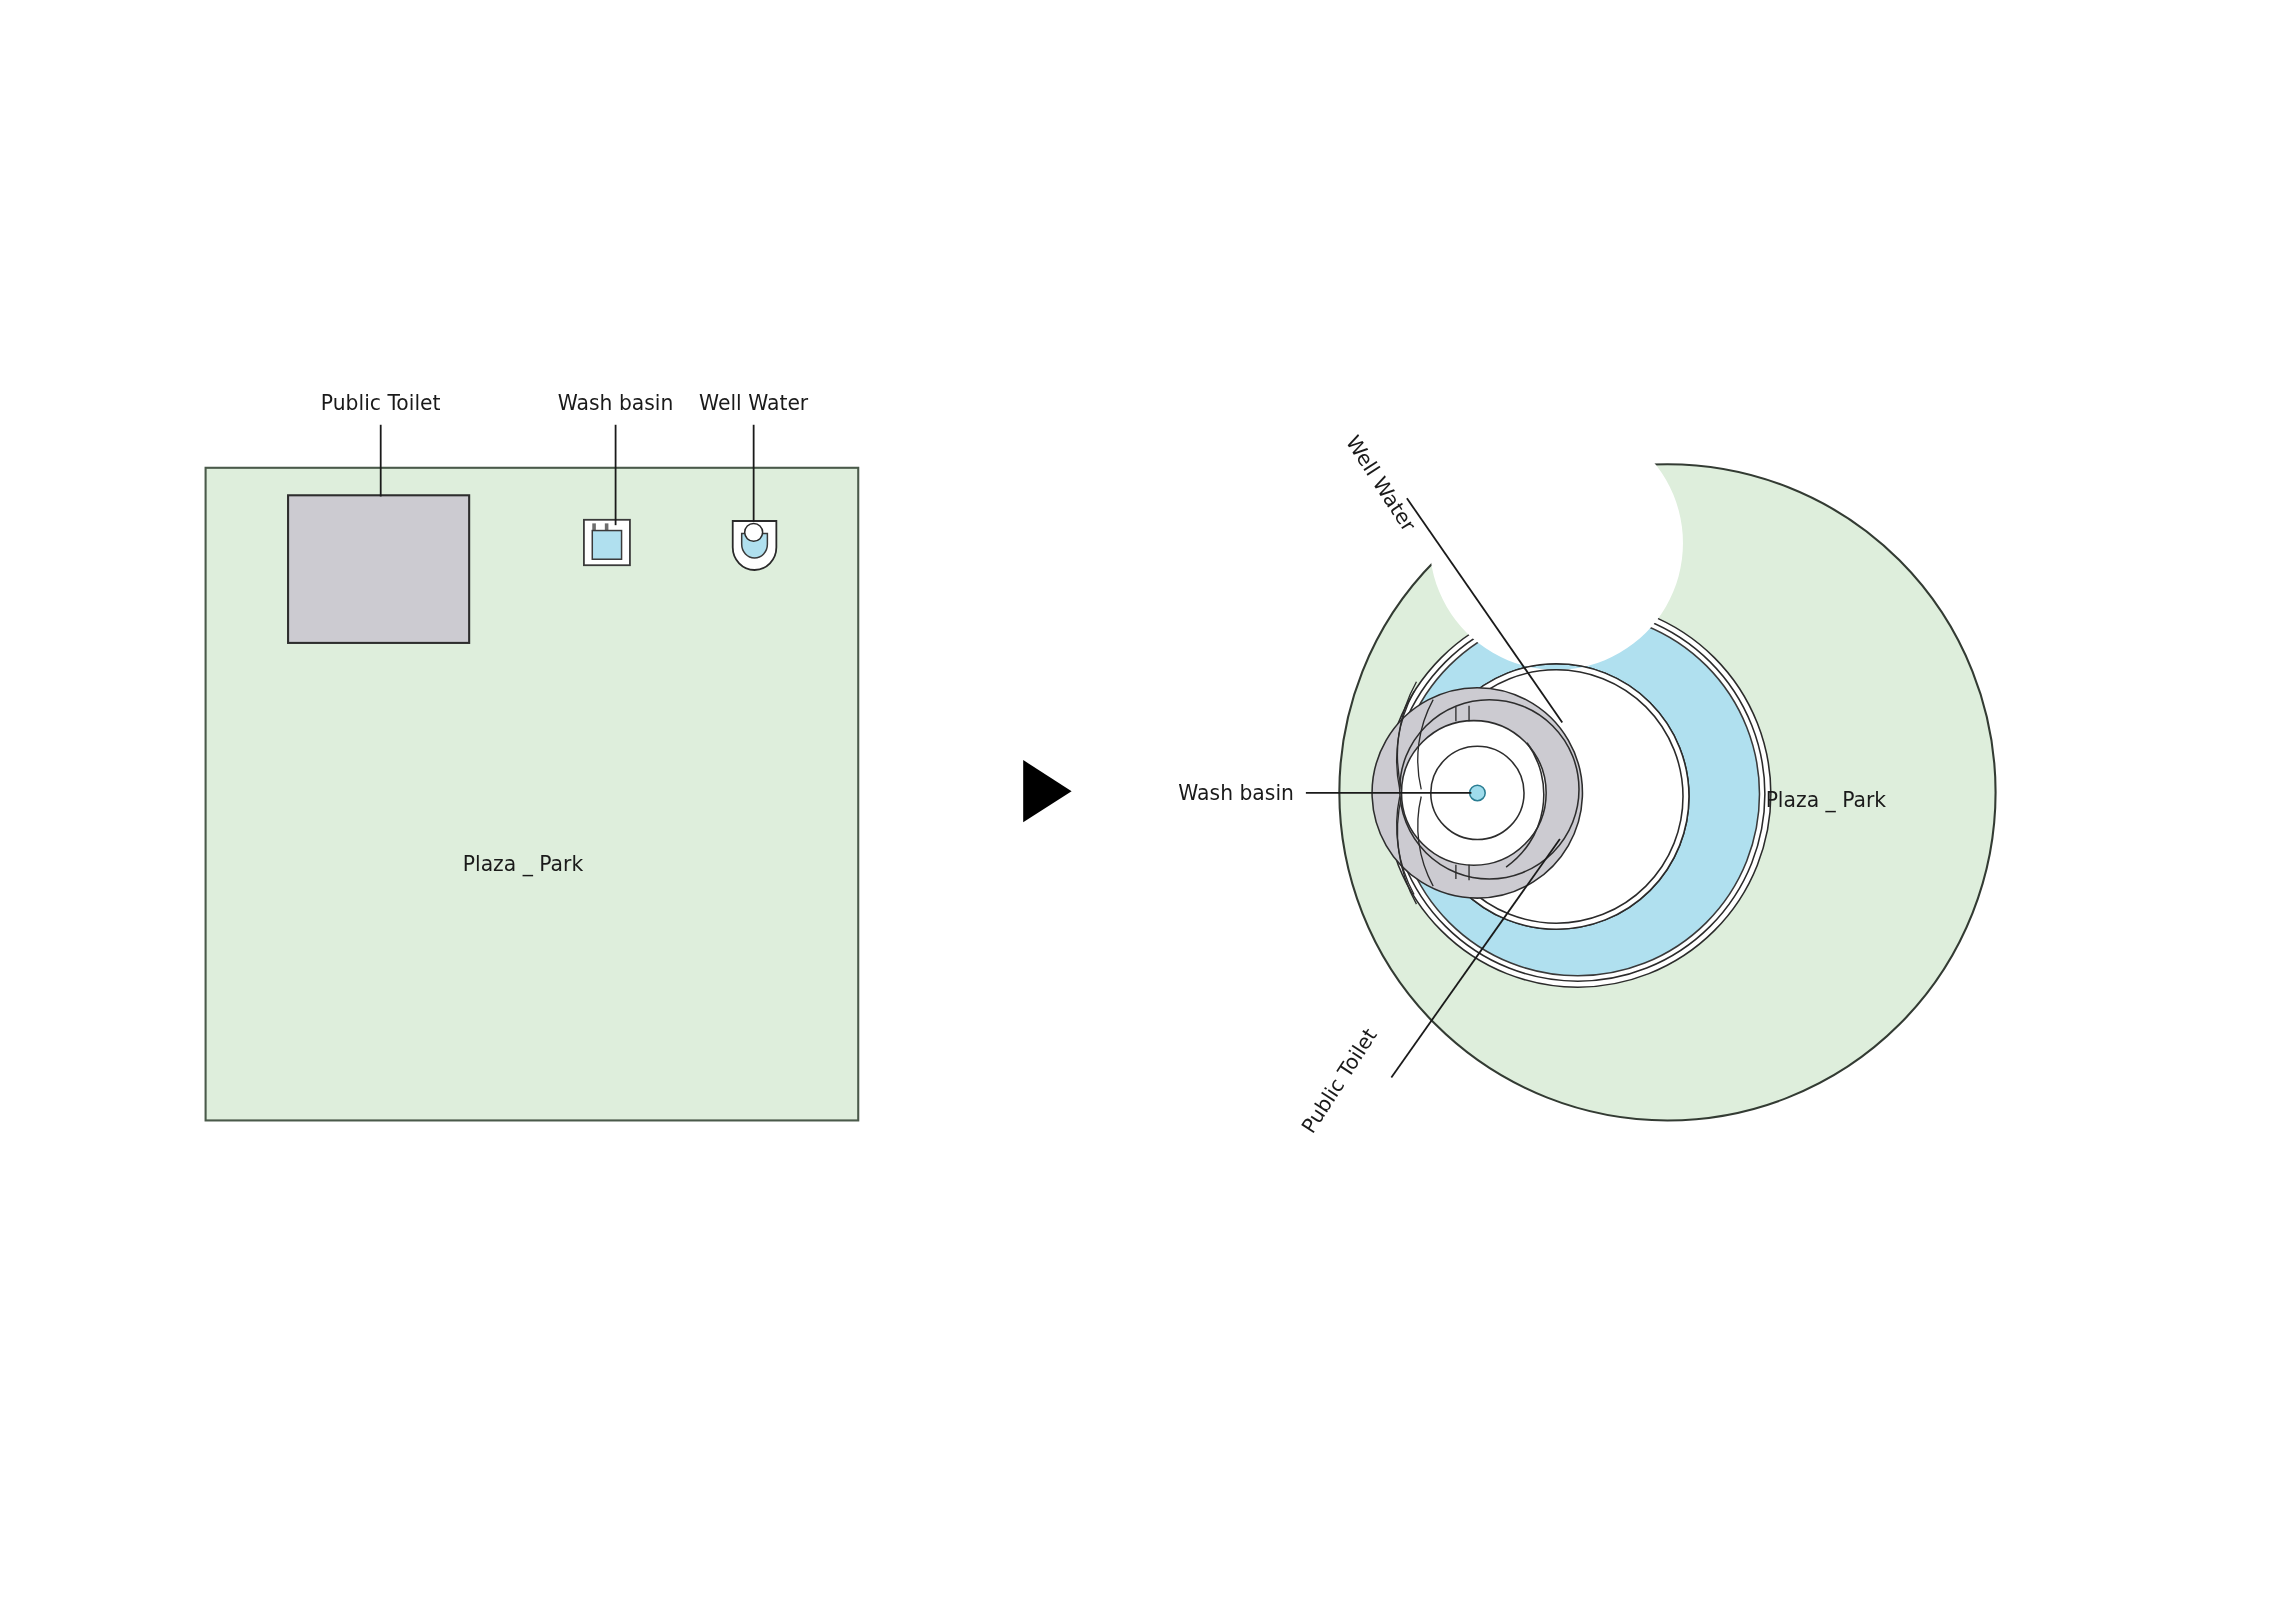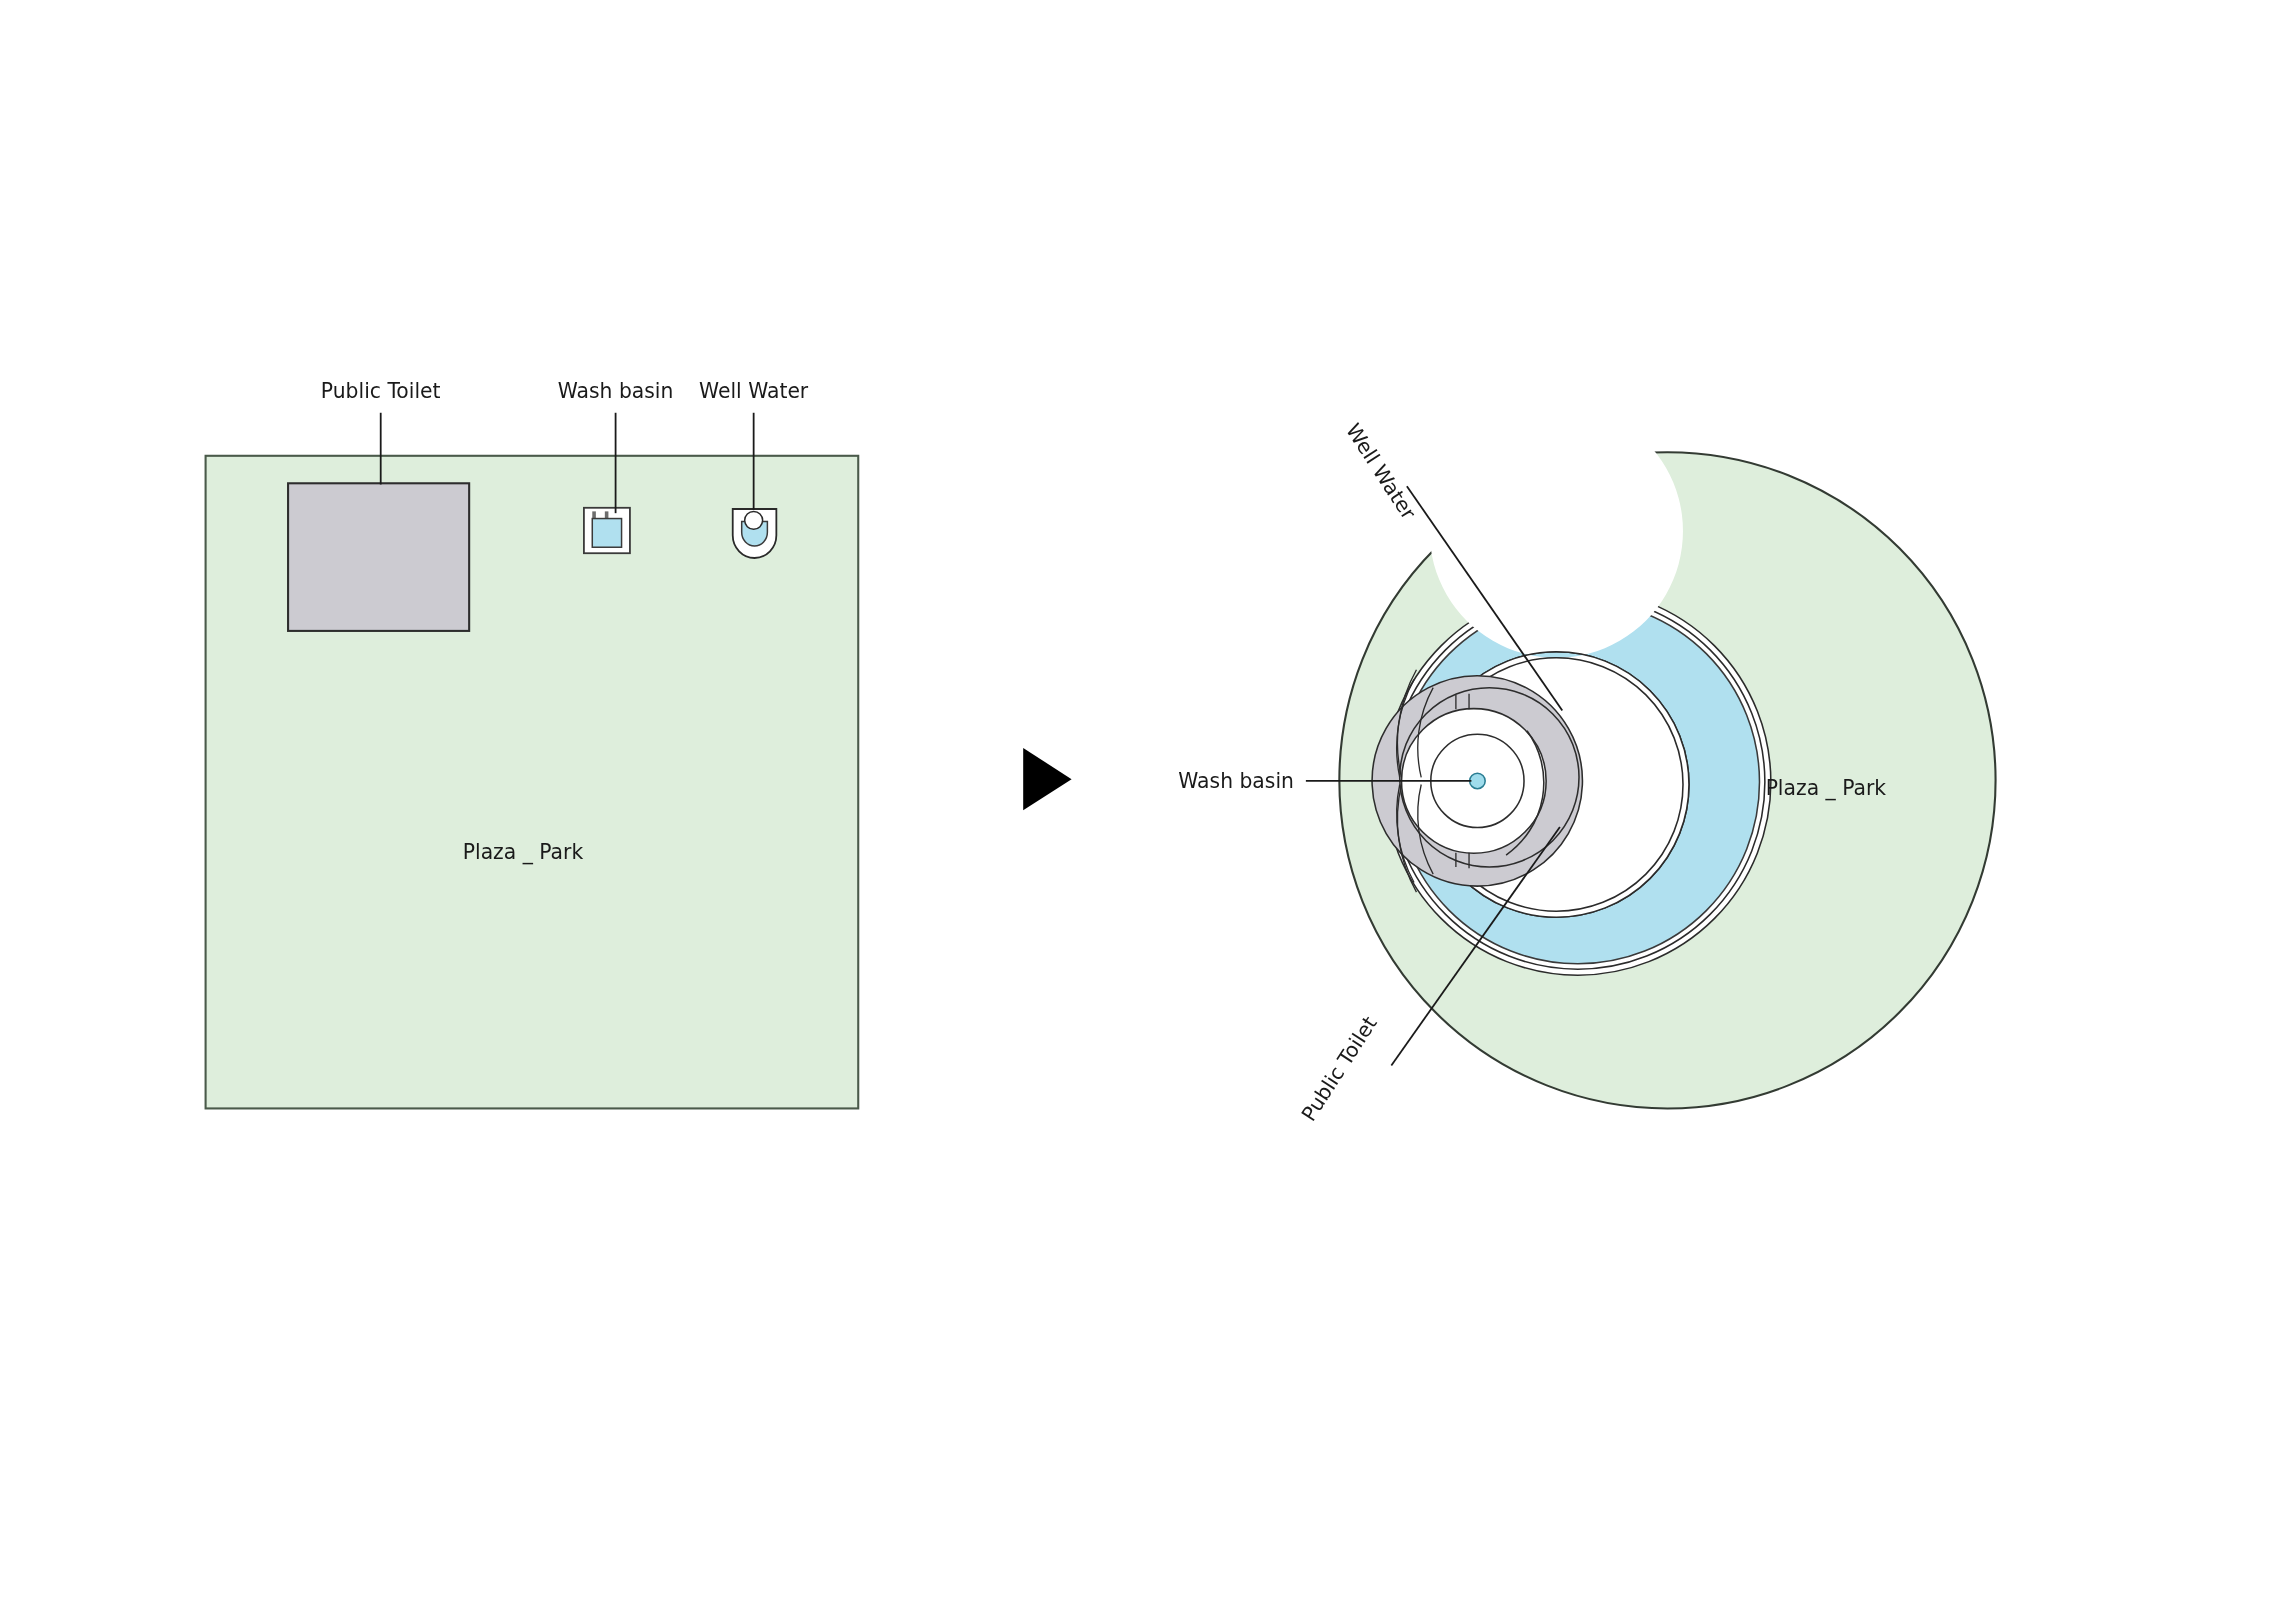--- a/index.html
+++ b/index.html
@@ -1,21 +1,21 @@
 <!DOCTYPE html>
 <html style="font-size:9.6px"><head>
 <meta charset="utf-8">
 <style>
   html,body{margin:0;padding:0;background:#ffffff;}
   body{
     width:2295px;height:1624px;
     font-family:"DejaVu Sans","Liberation Sans",sans-serif;
     overflow:hidden;position:relative;
   }
-  #stage{position:absolute;left:0;top:0;width:2295px;height:1252px;border-radius:15px;}
+  #stage{position:absolute;left:0;top:12px;width:2295px;height:1252px;border-radius:15px;}
   svg.canvas{position:absolute;left:0;top:0;width:2295px;height:1624px;display:block;}
   text{font-family:"DejaVu Sans","Liberation Sans",sans-serif;fill:#1a1a1a;}
   .lbl{font-size:34px;}
   .lbl-plaza{font-size:34px;}
   .leader-dark{stroke:#1a1a1a;stroke-width:3;fill:none;}
   .hair{stroke:#2b2b2b;stroke-width:2.2;fill:none;}
 </style>
 </head>
 <body>
 

